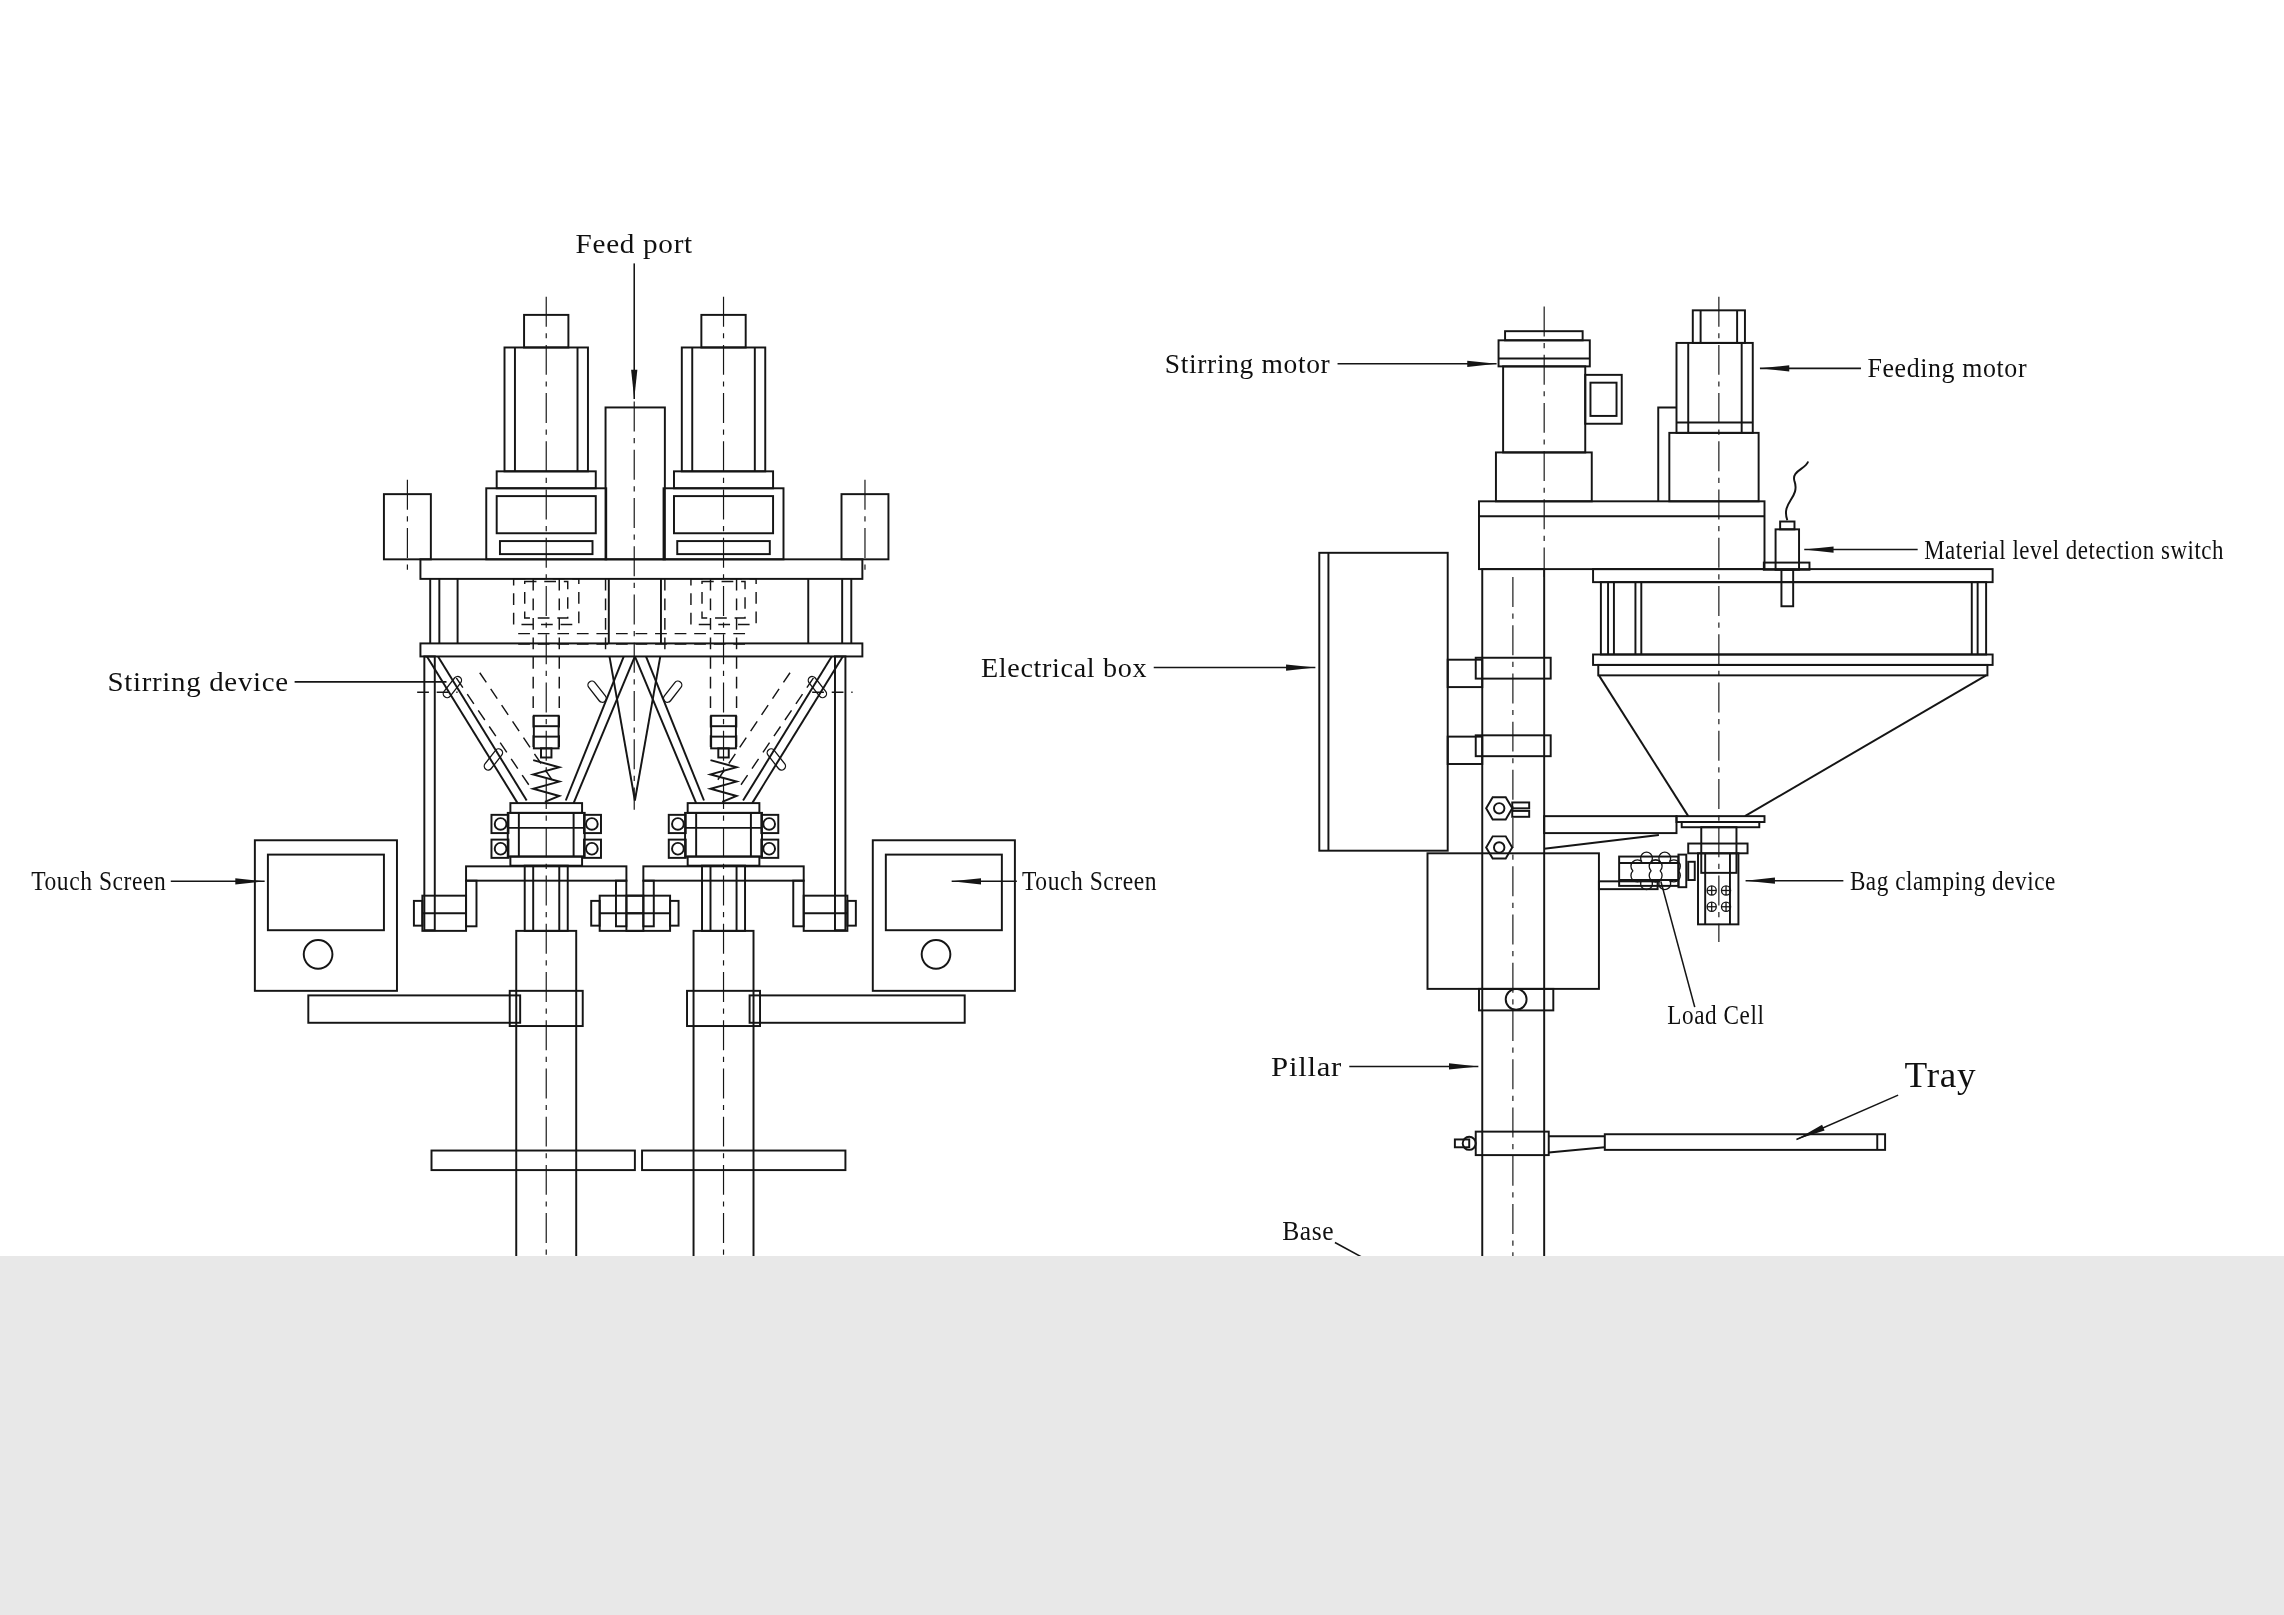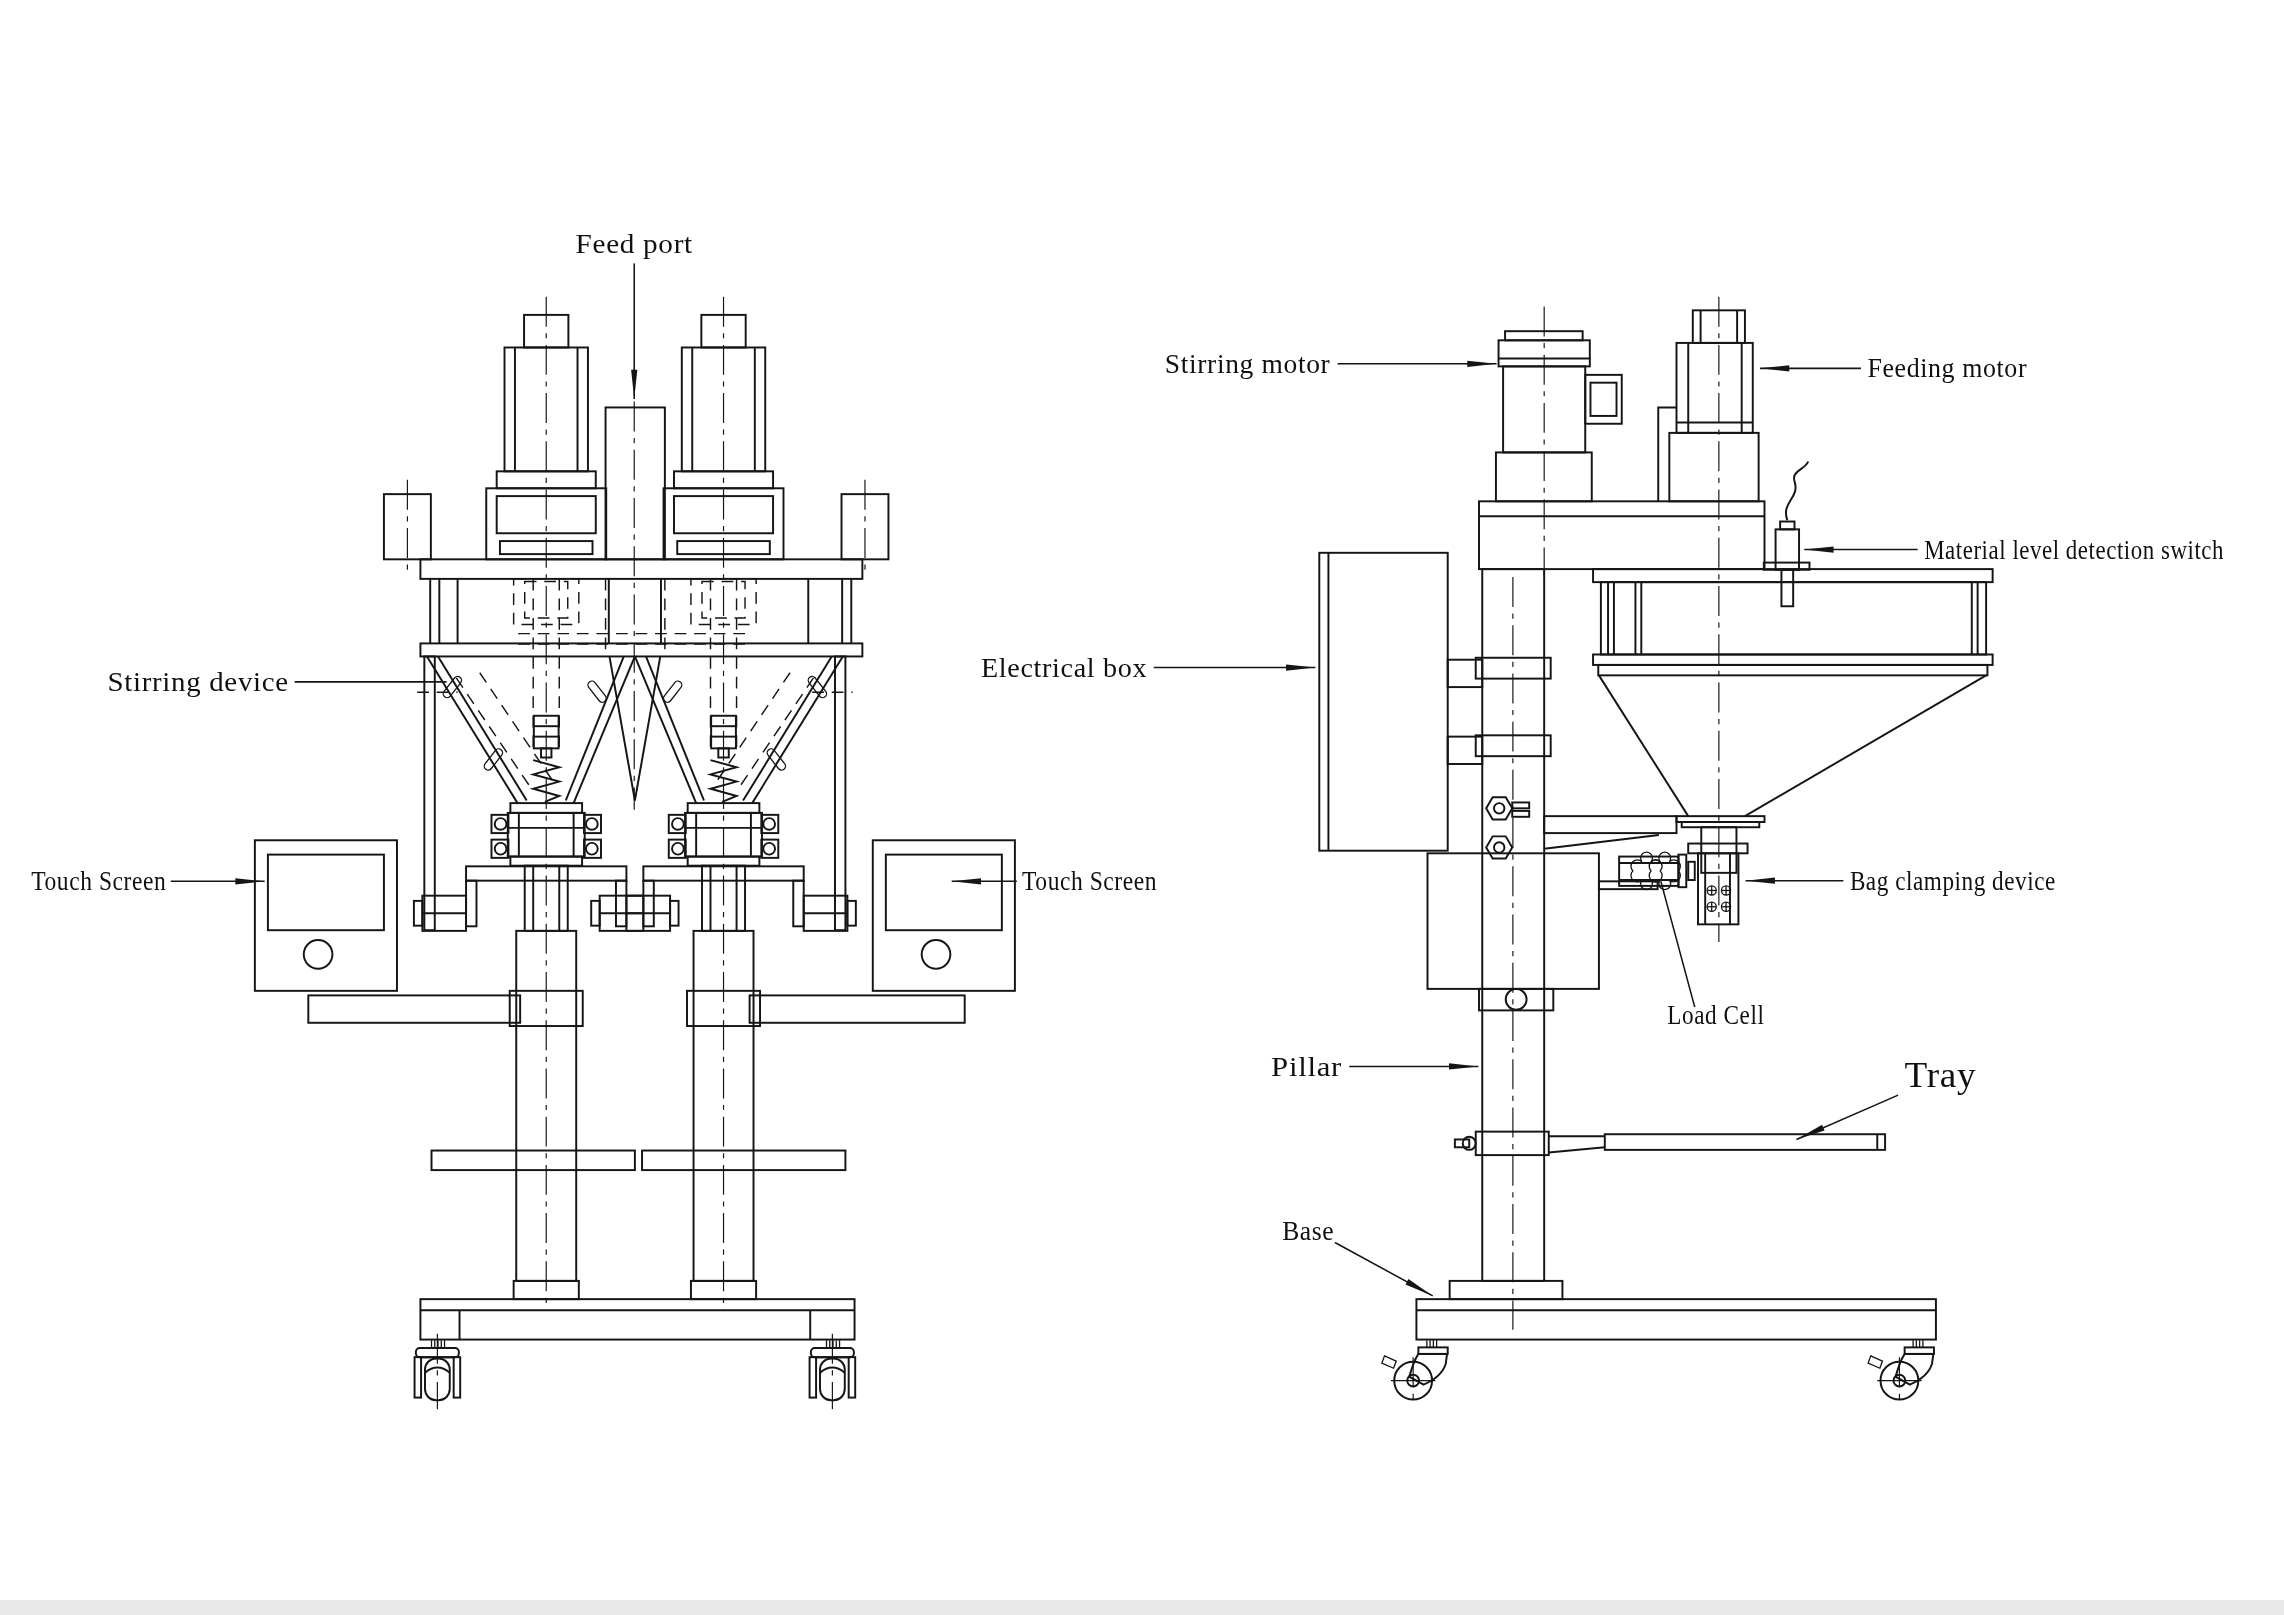--- a/index.html
+++ b/index.html
@@ -1,16 +1,16 @@
 <!DOCTYPE html>
 <html style="font-size:10.4px"><head>
 <meta charset="utf-8">
 <style>
   html,body{margin:0;padding:0;background:#e8e8e8;}
-  .sheet{position:relative;width:2284px;height:1600px;background:#ffffff;overflow:hidden;}
+  .sheet{position:relative;width:2284px;height:1256px;background:#ffffff;overflow:hidden;}
   svg{position:absolute;inset:0;display:block;}
   svg line,svg rect,svg path,svg polyline,svg polygon,svg circle,svg ellipse{
     stroke:#151515;stroke-width:3;fill:none;stroke-linecap:butt;stroke-linejoin:miter;}
   .thin{stroke-width:2;}
   .hid{stroke-dasharray:18 12;stroke-width:2.2;}
   .cl{stroke-dasharray:46 10 8 10;stroke-width:1.8;}
   .ldr{stroke-width:2.4;}
   .fillb{fill:#151515;stroke:none;}
   text{stroke:none;}
   .lbl{font-family:"Liberation Serif","DejaVu Serif",serif;font-size:42px;fill:#101010;letter-spacing:1px;}

